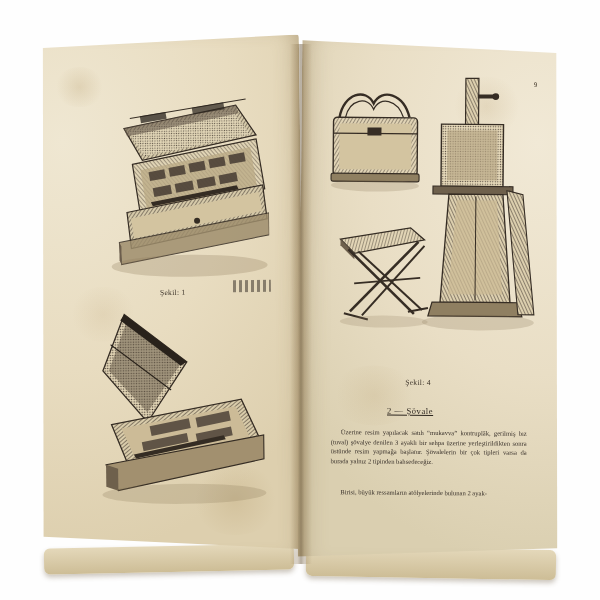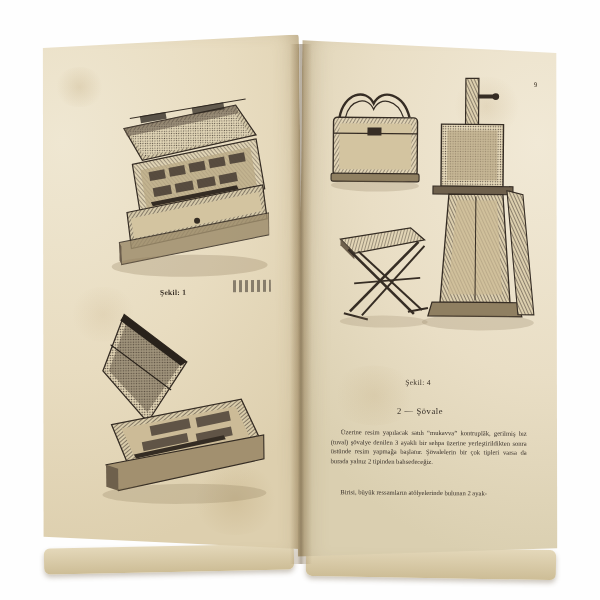--- a/index.html
+++ b/index.html
@@ -210,21 +210,21 @@
             <circle cx="100" cy="127" r="3" fill="#3a322a"></circle>
 
             <polygon points="22,148 172,120 172,142 24,170" fill="#9d8d6f" opacity=".85" stroke="#3b332b" stroke-width="1"></polygon>
             <polygon points="22,148 22,166 24,170 24,152" fill="#6d6050"></polygon>
           </g>
 
           <ellipse cx="92" cy="172" rx="78" ry="11" fill="#8b7a5e" opacity=".28"></ellipse>
         </svg>
       </div>
 
-      <div class="caption" style="left:122px;top:252px;font-weight:bold;">Şekil: 1</div>
+      <div class="caption" style="left:122px;top:252px;">Şekil: 1</div>
 
       <div class="smudge" style="left:195px;top:245px;width:38px;height:12px;background:repeating-linear-gradient(90deg,#3b332b 0 3px,transparent 3px 6px);opacity:.55;"></div>
 
       <div class="fig" style="left:52px;top:268px;">
         <svg width="180" height="205" viewBox="0 0 180 205">
           <defs>
             <pattern id="hatchC" width="3" height="3" patternUnits="userSpaceOnUse" patternTransform="rotate(50)">
               <rect width="3" height="3" fill="#d2c6a7"></rect>
               <line x1="0" y1="0" x2="0" y2="3" stroke="#443a32" stroke-width="1.1"></line>
             </pattern>
@@ -351,21 +351,21 @@
           <line x1="20" y1="62" x2="86" y2="56" stroke="#3b332b" stroke-width="1.6"></line>
 
           <line x1="10" y1="92" x2="34" y2="98" stroke="#3b332b" stroke-width="2"></line>
           <line x1="74" y1="90" x2="94" y2="86" stroke="#3b332b" stroke-width="2"></line>
           <ellipse cx="50" cy="100" rx="44" ry="6" fill="#8b7a5e" opacity=".22"></ellipse>
         </svg>
       </div>
 
       <div class="caption" style="left:106px;top:342px;">Şekil: 4</div>
 
-      <div class="heading" style="left:98px;top:370px;">2 — Şövale</div>
+      <div class="heading" style="left:88px;top:370px;text-decoration:underline;">2 — Şövale</div>
 
       <div class="body-text" style="left:32px;top:392px;">
         <p>Üzerine resim yapılacak satıh “mukavva” kontruplâk, gerilmiş bız (tuval) şövalye denilen 3 ayaklı bir sehpa üzerine yerleştirildikten sonra üstünde resim yapmağa başlanır. Şövalelerin bir çok tipleri varsa da burada yalnız 2 tipinden bahsedeceğiz.</p>
       </div>
 
       <div class="body-text" style="left:32px;top:452px;">
         <p>Birisi, büyük ressamların atölyelerinde bulunan 2 ayak-</p>
       </div>
     </div>
 

